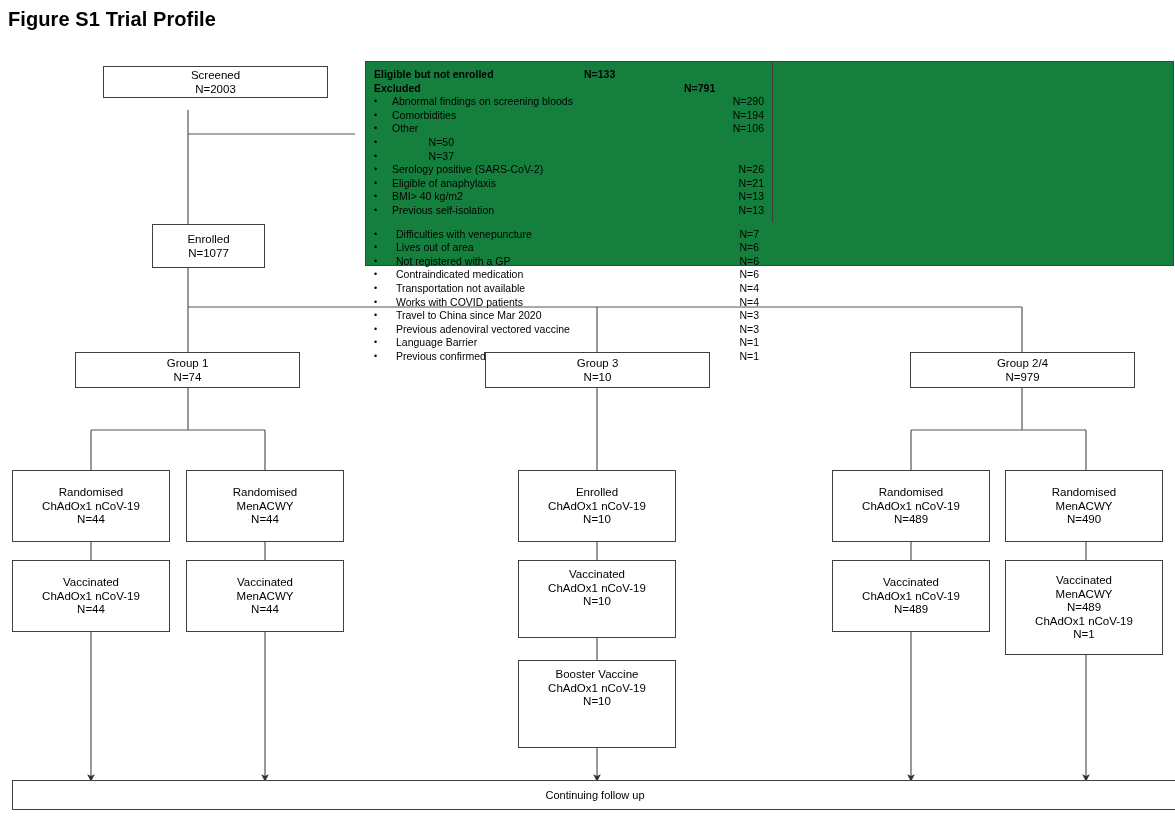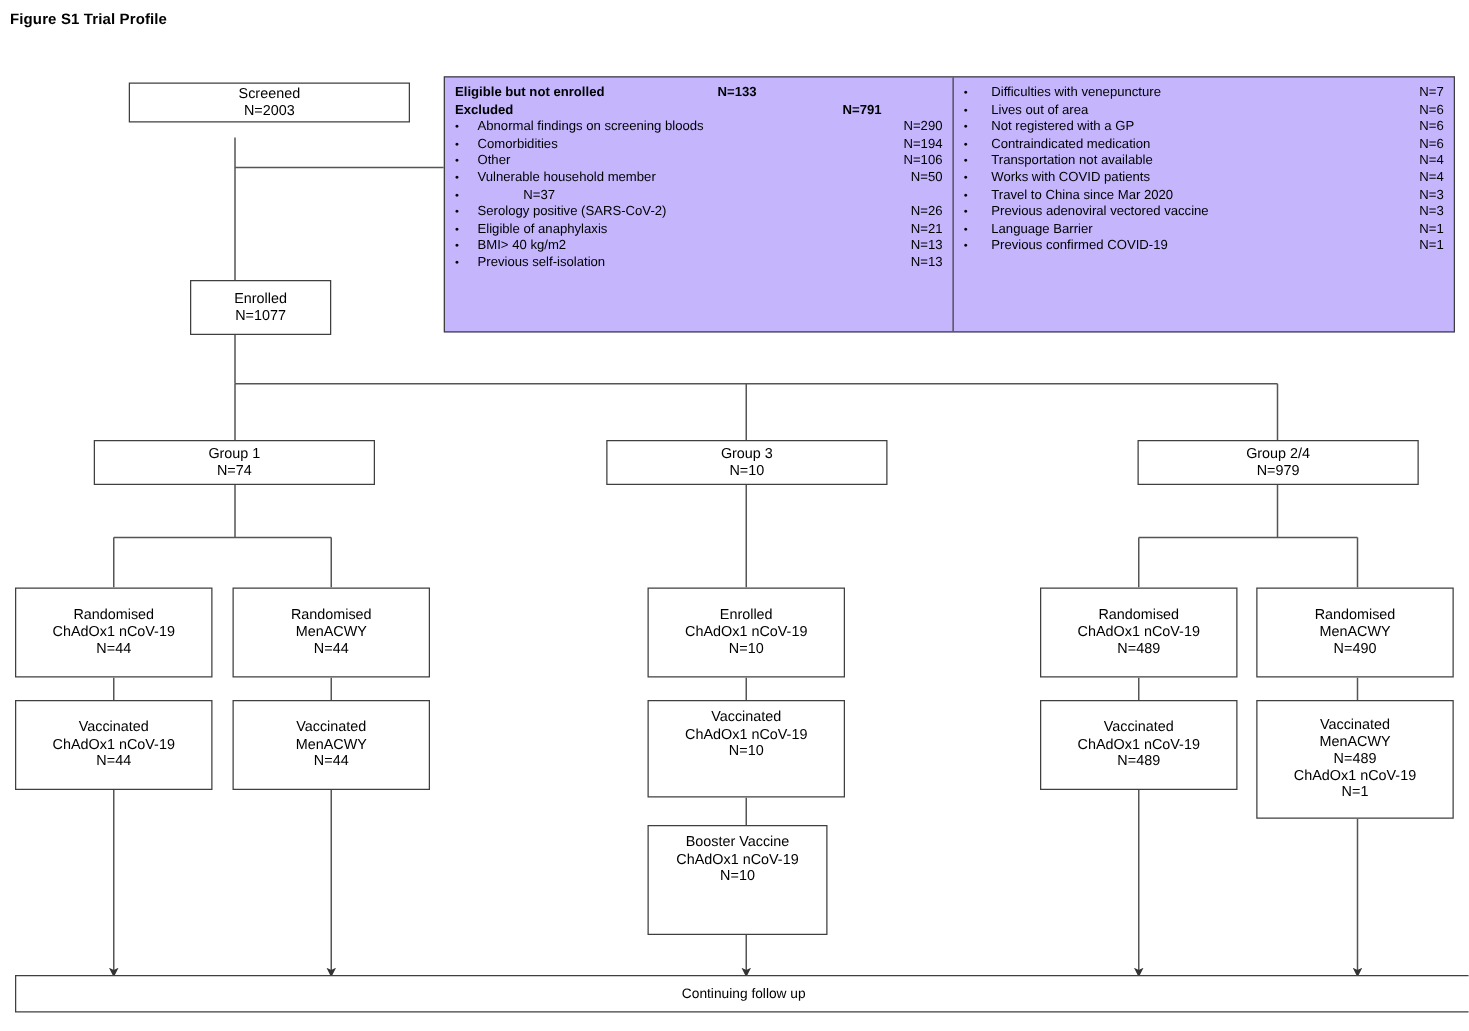--- a/index.html
+++ b/index.html
@@ -24,21 +24,21 @@
     left: 0;
     top: 0;
     width: 1175px;
     height: 825px;
     pointer-events: none;
   }
   .fig-title {
     position: absolute;
     left: 8px;
     top: 8px;
-    font-size: 12px;
+    font-size: 20px;
     font-weight: bold;
     letter-spacing: 0.1px;
     white-space: nowrap;
   }
   .node {
     position: absolute;
     box-sizing: border-box;
     border: 1.2px solid #3f3f3f;
     background: #ffffff;
     font-size: 11.5px;
@@ -57,23 +57,24 @@
   }
   .node .ln {
     display: block;
     width: 100%;
     white-space: nowrap;
   }
   .excl-box {
     position: absolute;
     box-sizing: border-box;
     border: 1.2px solid #3f3f3f;
-    background: #c4b5fd;
-    display: flex;
-    flex-direction: row;
+    background: #15803d;
+    display: flex;
+    flex-direction: column;
+    margin-left: 10px;
   }
   .excl-col {
     box-sizing: border-box;
     padding: 6px 8px 4px 8px;
     font-size: 10.5px;
     line-height: 13.6px;
   }
   .excl-col.left {
     width: 407px;
     border-right: 1.2px solid #3f3f3f;
@@ -210,21 +211,20 @@
             <span class="txt">Comorbidities</span>
             <span class="num">N=194</span>
           </div>
           <div class="excl-item">
             <span class="bullet">•</span>
             <span class="txt">Other</span>
             <span class="num">N=106</span>
           </div>
           <div class="excl-item">
             <span class="bullet">•</span>
-            <span class="txt">Vulnerable household member</span>
             <span class="num">N=50</span>
           </div>
           <div class="excl-item">
             <span class="bullet">•</span>
             <span class="num">N=37</span>
           </div>
           <div class="excl-item">
             <span class="bullet">•</span>
             <span class="txt">Serology positive (SARS-CoV-2)</span>
             <span class="num">N=26</span>
@@ -345,21 +345,21 @@
   <div class="node" style="left:518px; top:470px; width:158px; height:72px;">
     <span class="ln">Enrolled</span>
     <span class="ln">ChAdOx1 nCoV-19</span>
     <span class="ln">N=10</span>
   </div>
   <div class="node top-align" style="left:518px; top:560px; width:158px; height:78px;">
     <span class="ln">Vaccinated</span>
     <span class="ln">ChAdOx1 nCoV-19</span>
     <span class="ln">N=10</span>
   </div>
-  <div class="node top-align" style="left:518px; top:660px; width:144px; height:88px;">
+  <div class="node top-align" style="left:518px; top:660px; width:158px; height:88px;">
     <span class="ln">Booster Vaccine</span>
     <span class="ln">ChAdOx1 nCoV-19</span>
     <span class="ln">N=10</span>
   </div>
 
   <div class="node" style="left:832px; top:470px; width:158px; height:72px;">
     <span class="ln">Randomised</span>
     <span class="ln">ChAdOx1 nCoV-19</span>
     <span class="ln">N=489</span>
   </div>

